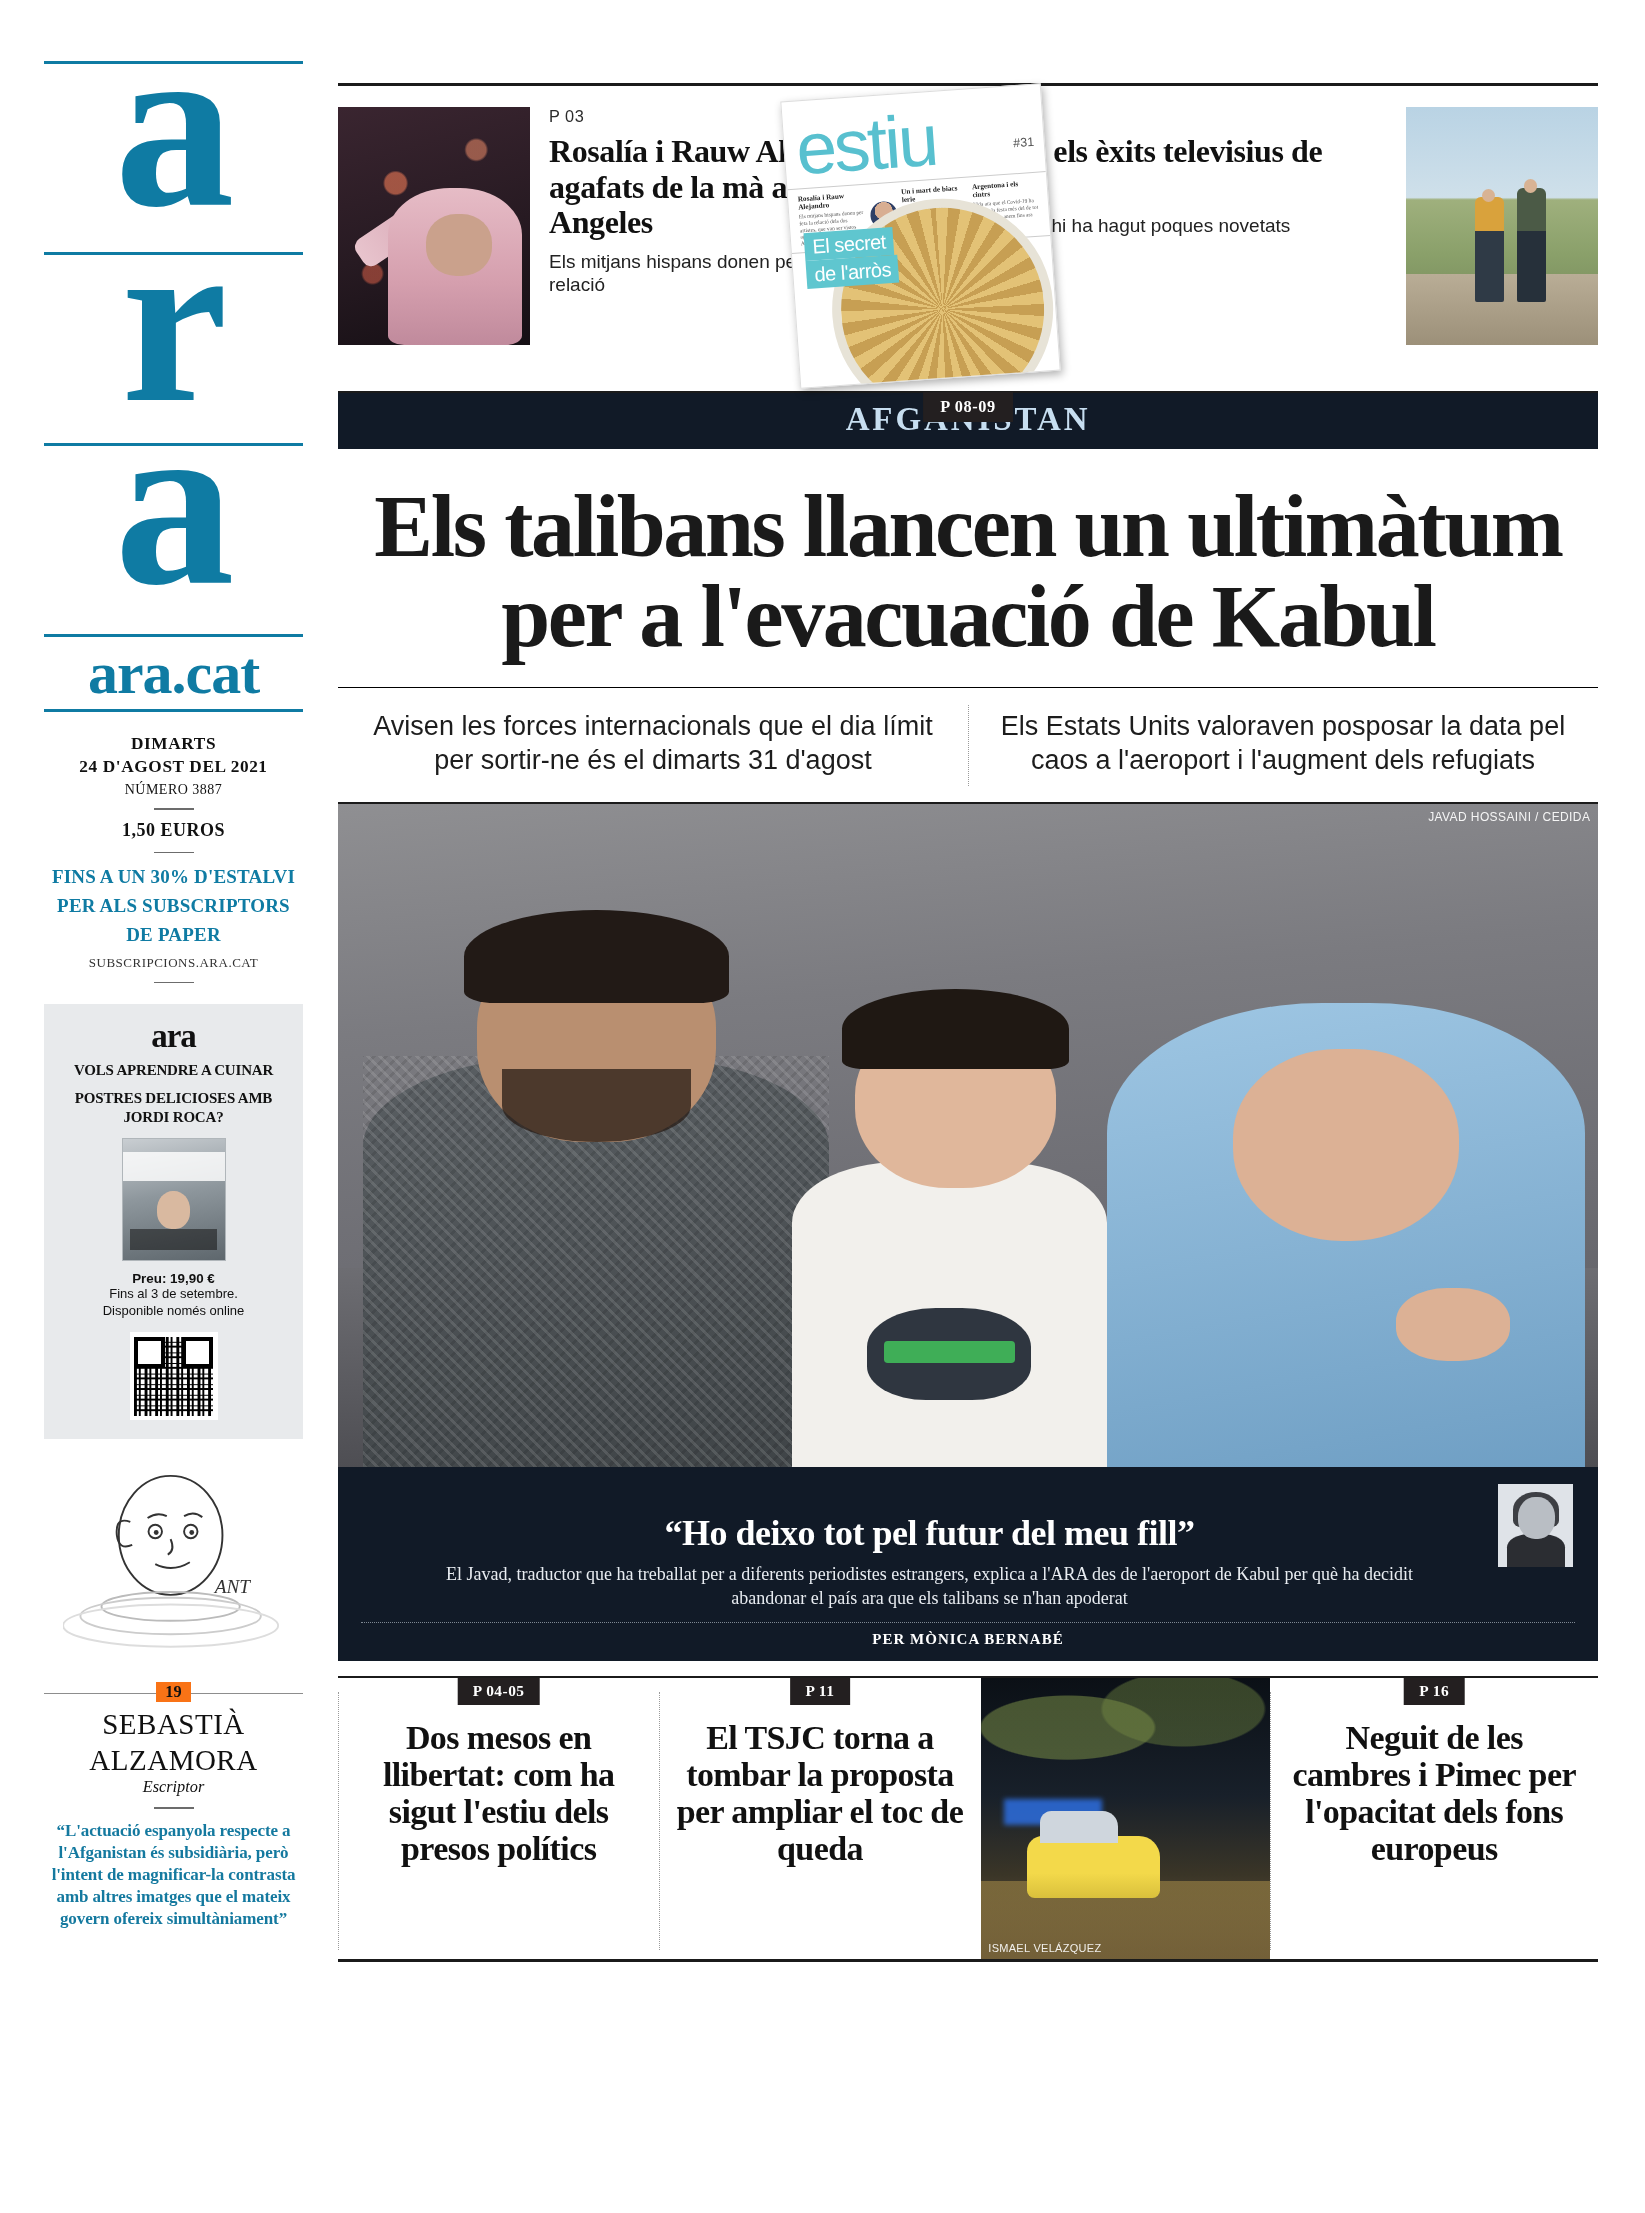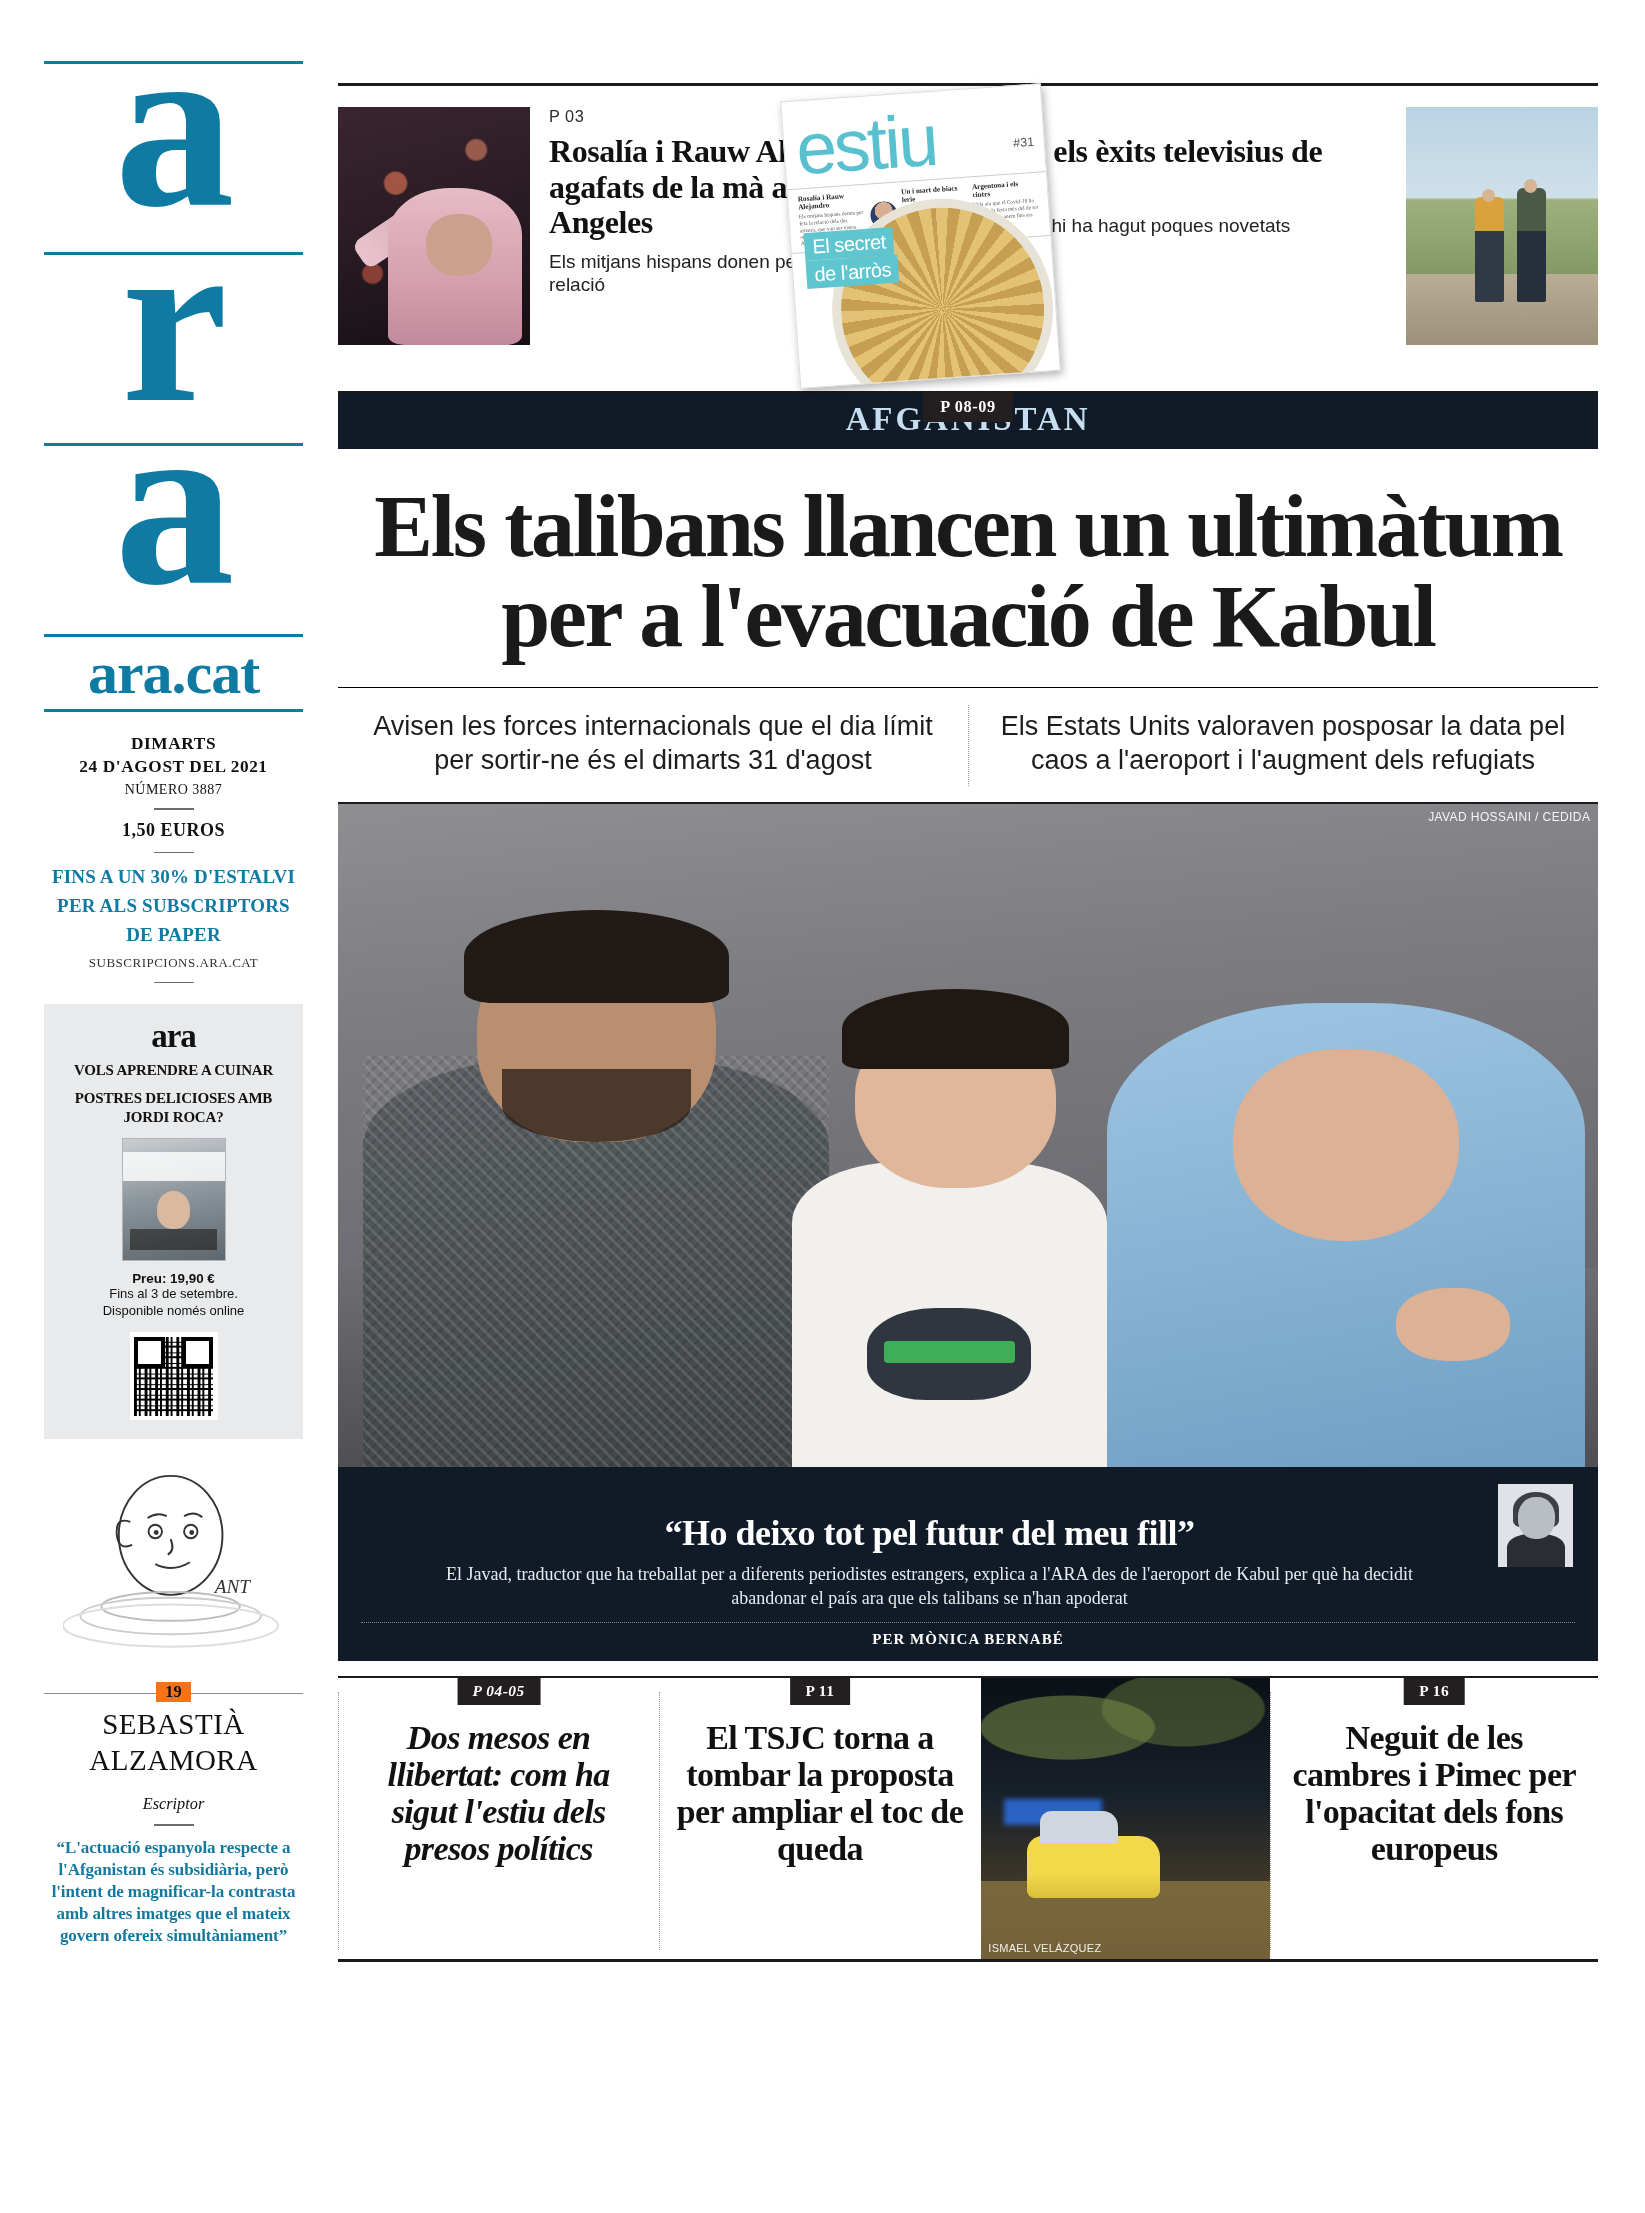--- a/index.html
+++ b/index.html
@@ -114,21 +114,21 @@
     content:""; position:absolute; left:0; right:0; top: 10.6px; height:1px; background:#8d8d8d;
   }
   .op-num {
     position: relative; display:inline-block; background:#f97316; padding: 0 9.6px;
     font-weight:700; font-size: 16.3px; color:#111;
   }
   .op-name {
     text-align:center; font-size: 29px; font-weight:400; line-height:1.05;
     letter-spacing: 0.5px; color:#111; margin-top: 5.8px;
   }
-  .op-role { text-align:center; font-style: italic; font-size:16.3px; color:#111; margin-top: 18px; }
+  .op-role { text-align:center; font-style: italic; font-size:16.3px; color:#111; margin-top: 1px; }
   .op-quote {
     margin-top: 11.5px; text-align:center; color:#14799f;
     font-weight: 700; font-size: 17px; line-height: 1.3; letter-spacing: -0.1px;
   }
 
   
   .main { position: absolute; left: 338px; top: 83px; width: 1260px; }
 
   .hairline-top { height: 2.9px; background: #1b1b1b; width: 100%; }
 
@@ -351,21 +351,21 @@
   .cap-byline {
     text-align:center; font-weight:700; font-size: 15px; letter-spacing: 1px; color:#fff;
   }
 
   
   .bottom-row {
     display: flex; border-top: 2.9px solid #1b1b1b; margin-top: 15.4px;
     height: 283px; position: relative;
   }
   .bcell { position: relative; padding: 29px 13.4px 0; }
-  .b1 { width: 25.5%; font-style: italic; }
+  .b1 { width: 25.5%; }
   .b2 { width: 25.5%; }
   .b3 { width: 23%; padding: 0; }
   .b4 { width: 26%; }
   .bcell .vdot { position:absolute; left: 0; top: 13.4px; bottom: 9.6px; width:0;
     border-left: 1.9px dotted #9a9a9a; }
   .btab {
     position: absolute; top: 0; left: 50%; transform: translateX(-50%);
     background: #231f20; color: #fff; font-weight: 700; font-size: 15.4px;
     padding: 3.8px 15.4px 4.8px; letter-spacing: 0.5px;
   }

